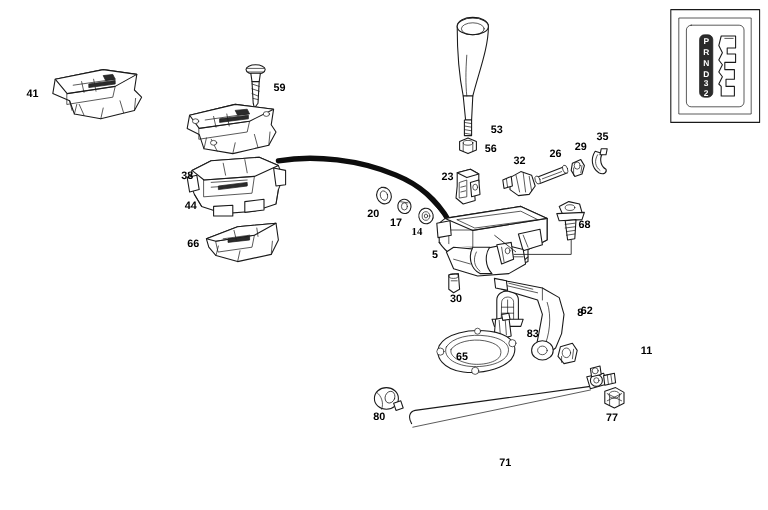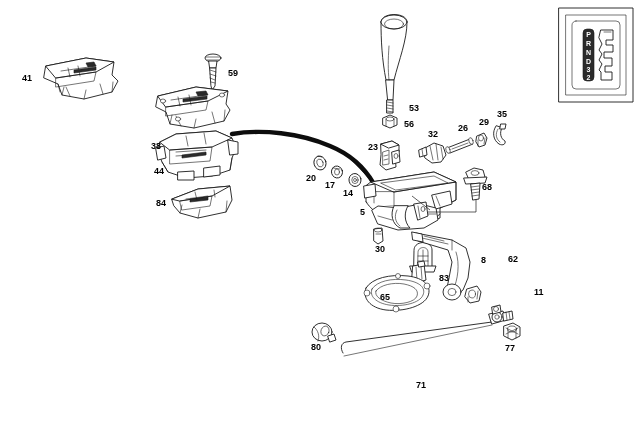--- a/index.html
+++ b/index.html
@@ -339,35 +339,35 @@
                                  L601 72 L599 70 L602 64 L599 60 L602 54 L599 50 L602 44 L599 38 Z"></path>
       <path class="ink-thin" d="M604 32 L611 32"></path>
     </g>
 
   </svg>
 
   <div class="lbl" style="left:22px; top:74px;">41</div>
   <div class="lbl" style="left:228px;top:69px;">59</div>
   <div class="lbl" style="left:151px;top:118px;margin-top:24px;">38</div>
   <div class="lbl" style="left:154px;top:167px;">44</div>
-  <div class="lbl" style="left:156px;top:199px;">84</div>
+  <div class="lbl" style="left:156px;top:199px;">66</div>
   <div class="lbl" style="left:409px;top:68px;margin-top:36px;">53</div>
   <div class="lbl" style="left:404px;top:120px;">56</div>
   <div class="lbl" style="left:368px;top:143px;">23</div>
   <div class="lbl" style="left:428px;top:130px;">32</div>
   <div class="lbl" style="left:458px;top:124px;">26</div>
   <div class="lbl" style="left:479px;top:118px;">29</div>
   <div class="lbl" style="left:497px;top:110px;">35</div>
   <div class="lbl" style="left:306px;top:174px;">20</div>
   <div class="lbl" style="left:325px;top:181px;">17</div>
-  <div class="lbl" style="left:343px;top:189px;">14</div>
+  <div class="lbl" style="left:343px;top:189px;font-family:Liberation Serif, serif;">14</div>
   <div class="lbl" style="left:470px;top:183px;padding-left:12px;">68</div>
   <div class="lbl" style="left:360px;top:208px;">5</div>
   <div class="lbl" style="left:375px;top:245px;">30</div>
-  <div class="lbl" style="left:460px;top:255px;padding-left:48px;">62</div>
+  <div class="lbl" style="left:436px;top:255px;padding-left:48px;">62</div>
   <div class="lbl" style="left:399px;top:274px;padding-left:40px;">83</div>
   <div class="lbl" style="left:481px;top:256px;">8</div>
   <div class="lbl" style="left:490px;top:288px;margin-left:44px;">11</div>
   <div class="lbl" style="left:352px;top:293px;padding-left:28px;">65</div>
   <div class="lbl" style="left:311px;top:343px;">80</div>
   <div class="lbl" style="left:416px;top:347px;margin-top:34px;">71</div>
   <div class="lbl" style="left:505px;top:344px;">77</div>
 
 </div>
 

